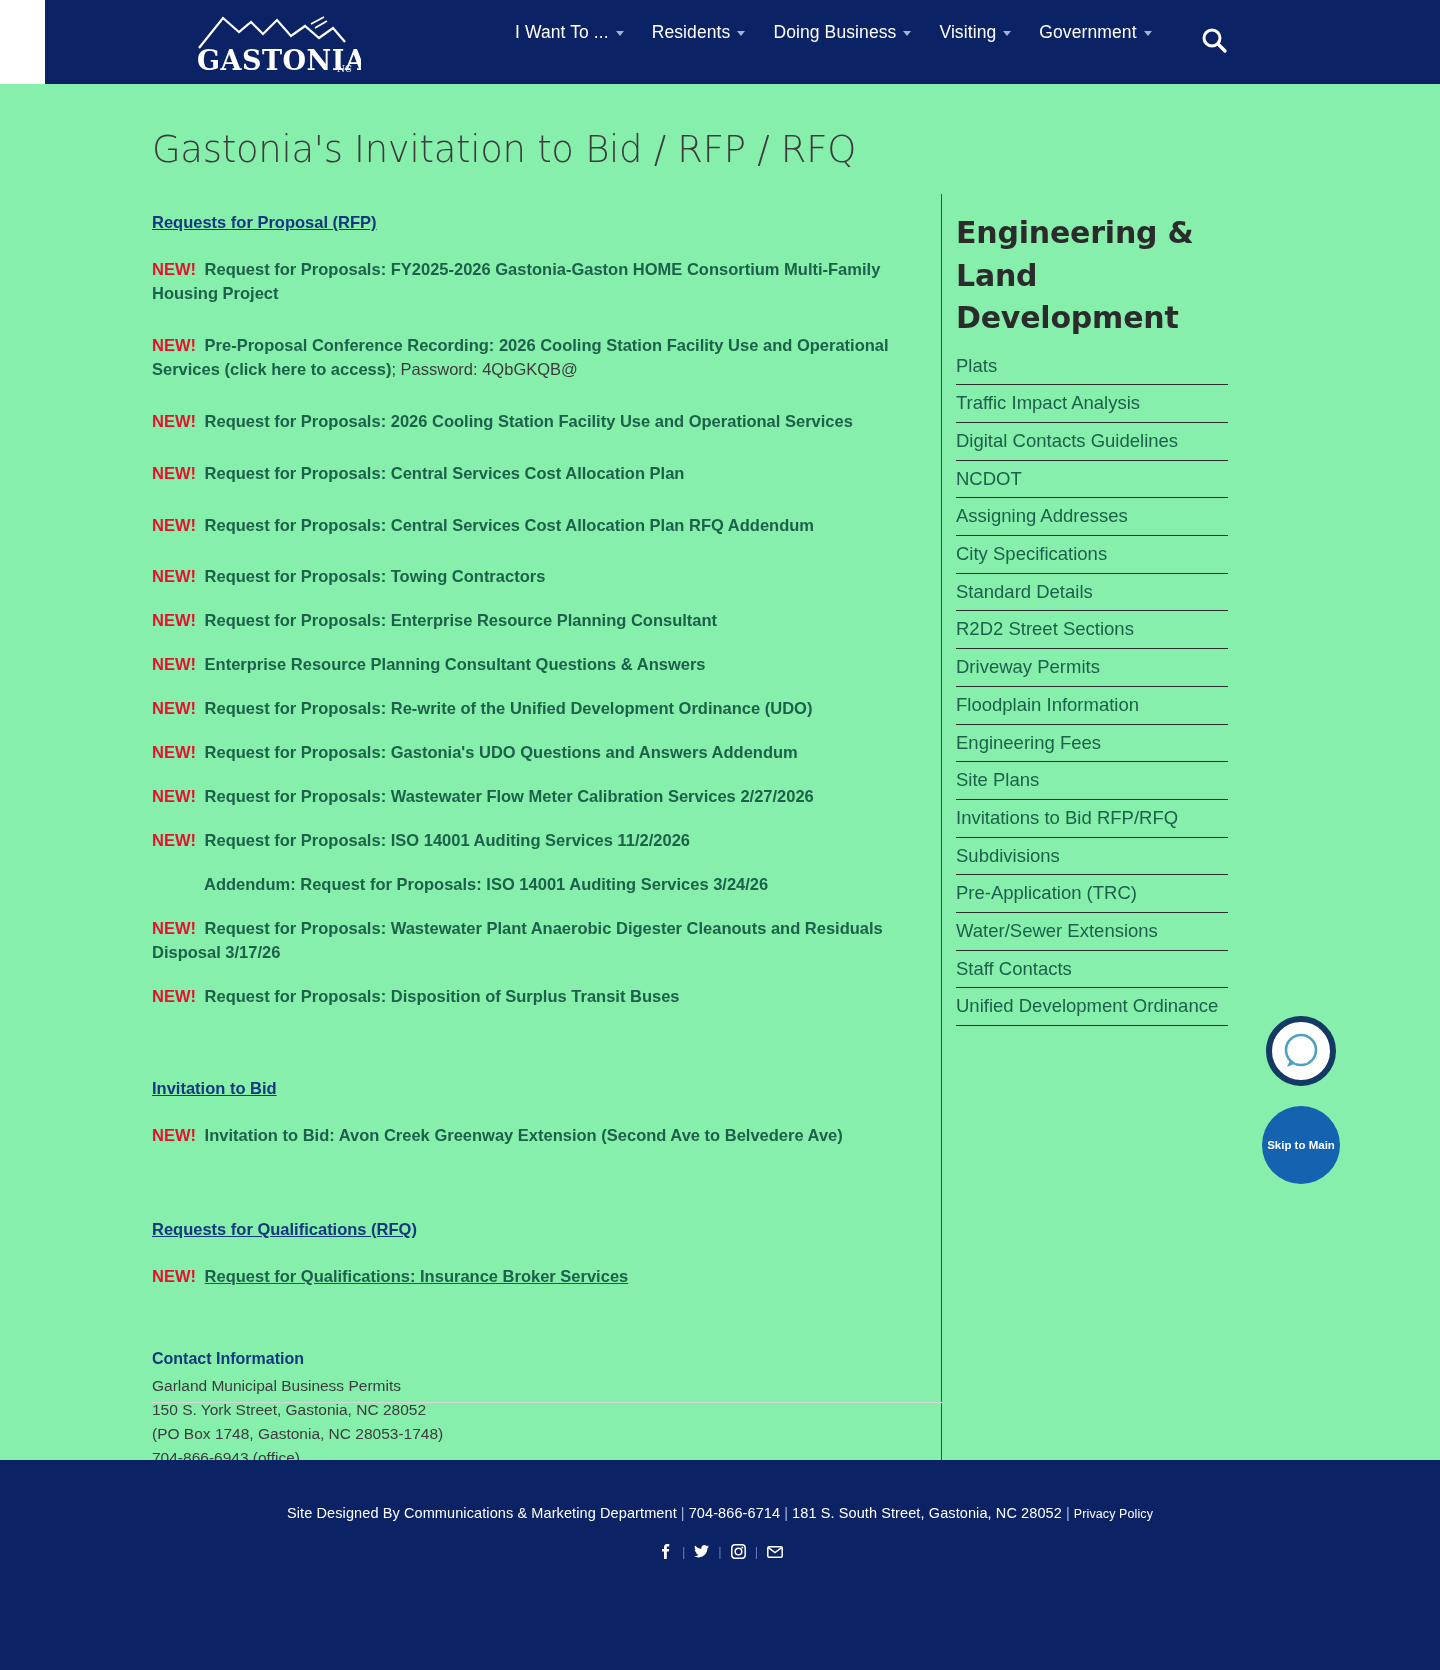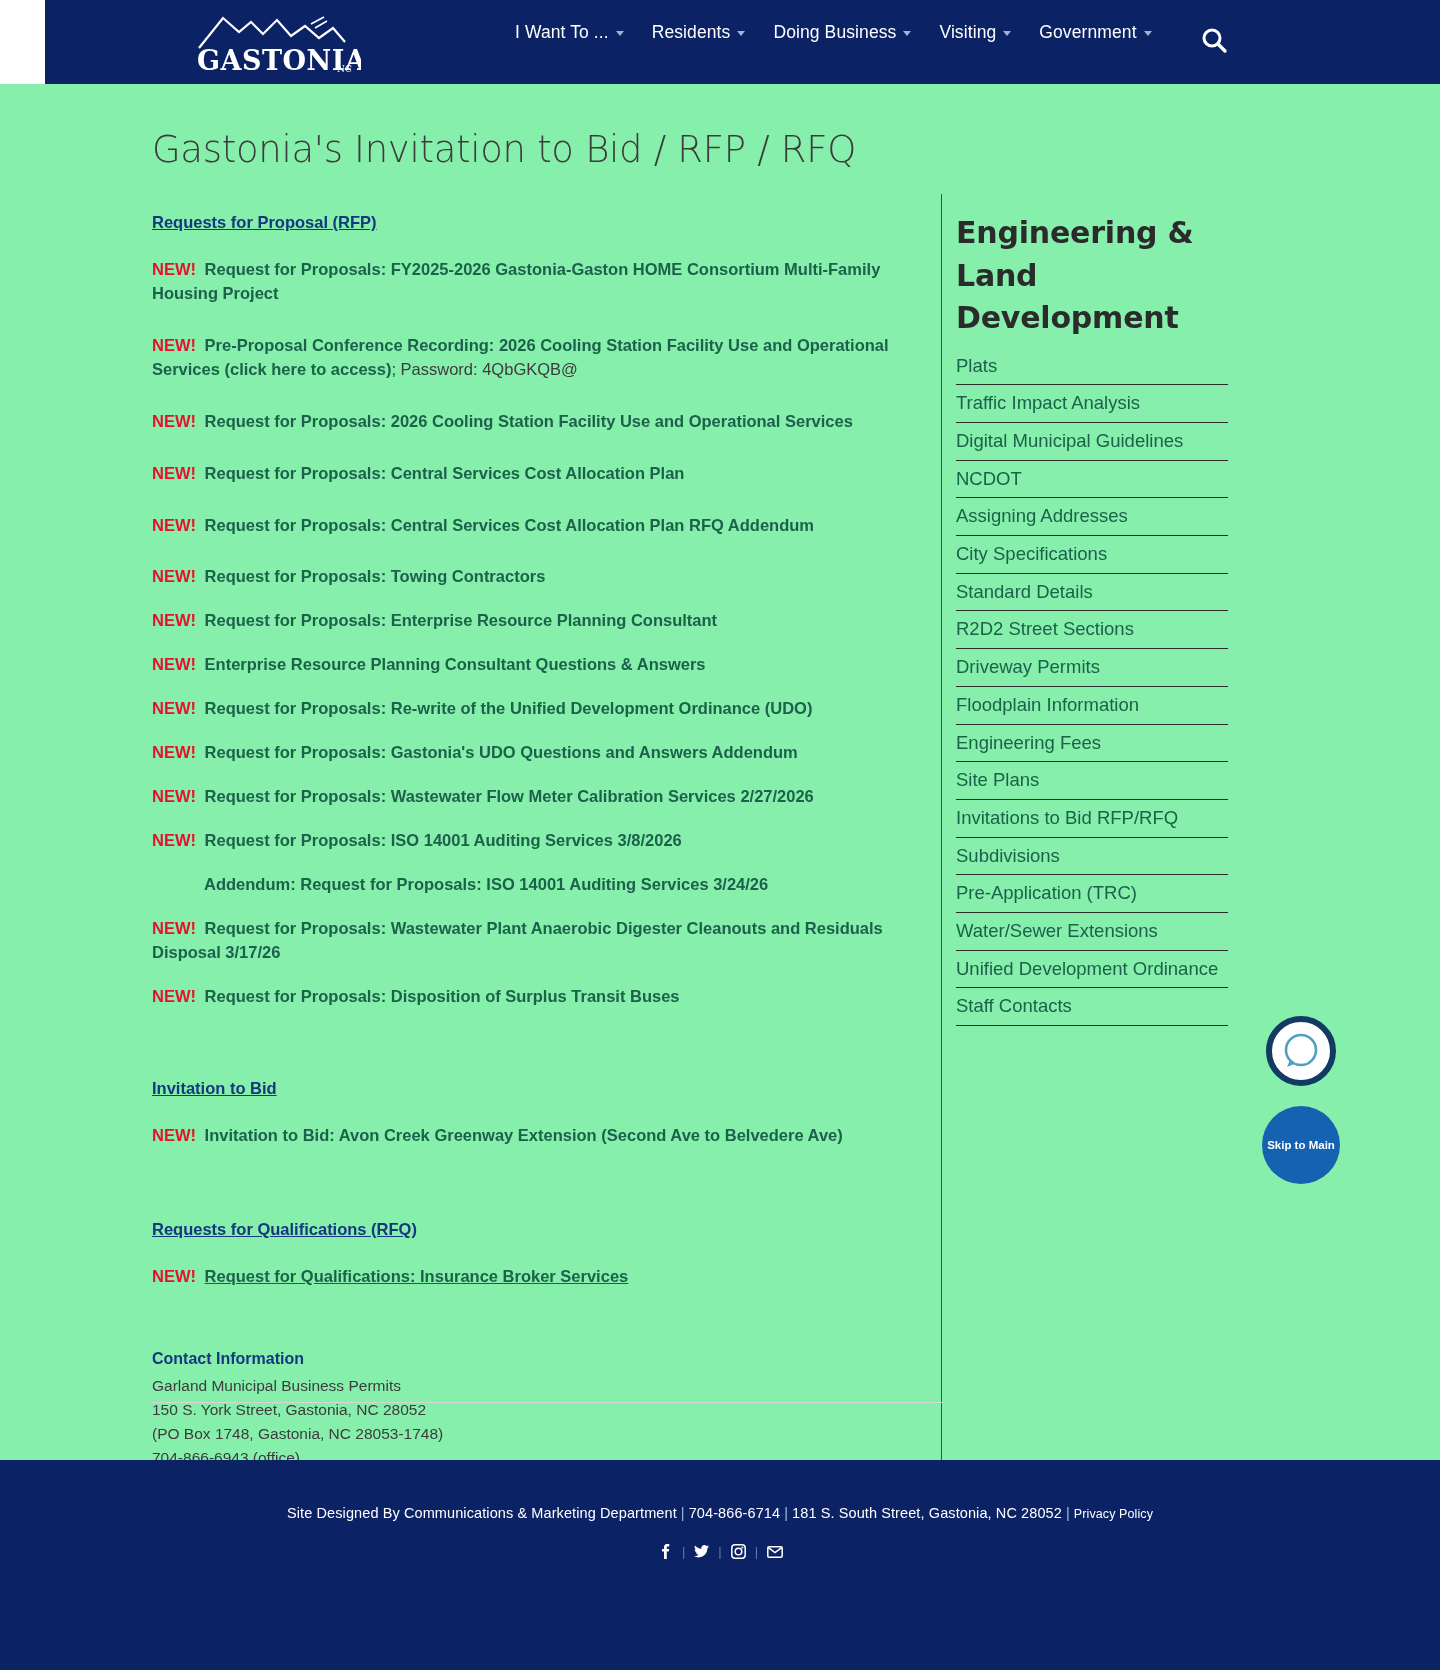--- a/index.html
+++ b/index.html
@@ -341,21 +341,21 @@
     <div class="entry sp-md">
       <span class="new-tag">NEW!</span>
       <span class="entry-link">Request for Proposals: Gastonia's UDO Questions and Answers Addendum</span>
     </div>
     <div class="entry sp-md">
       <span class="new-tag">NEW!</span>
       <span class="entry-link">Request for Proposals: Wastewater Flow Meter Calibration Services 2/27/2026</span>
     </div>
     <div class="entry sp-md">
       <span class="new-tag">NEW!</span>
-      <span class="entry-link">Request for Proposals: ISO 14001 Auditing Services  3/8/2026</span>
+      <span class="entry-link">Request for Proposals: ISO 14001 Auditing Services  11/2/2026</span>
     </div>
     <div class="entry indented sp-md">
       <span class="entry-link">Addendum: Request for Proposals: ISO 14001 Auditing Services 3/24/26</span>
     </div>
     <div class="entry sp-md">
       <span class="new-tag">NEW!</span>
       <span class="entry-link">Request for Proposals: Wastewater Plant Anaerobic Digester Cleanouts and Residuals Disposal 3/17/26</span>
     </div>
     <div class="entry" style="margin-bottom:70px">
       <span class="new-tag">NEW!</span>
@@ -384,36 +384,36 @@
     <div class="contact-line">704-866-6943 (office)</div>
     <div class="contact-line">704-864-9732 (fax)</div>
   </div>
 
   <div class="hr-bottom"></div>
 
   <div class="sidebar">
     <h2>Engineering &amp; Land Development</h2>
     <div class="side-item">Plats</div>
     <div class="side-item">Traffic Impact Analysis</div>
-    <div class="side-item">Digital Municipal Guidelines</div>
+    <div class="side-item">Digital Contacts Guidelines</div>
     <div class="side-item">NCDOT</div>
     <div class="side-item">Assigning Addresses</div>
     <div class="side-item">City Specifications</div>
     <div class="side-item">Standard Details</div>
     <div class="side-item">R2D2 Street Sections</div>
     <div class="side-item">Driveway Permits</div>
     <div class="side-item">Floodplain Information</div>
     <div class="side-item">Engineering Fees</div>
     <div class="side-item">Site Plans</div>
     <div class="side-item">Invitations to Bid RFP/RFQ</div>
     <div class="side-item">Subdivisions</div>
     <div class="side-item">Pre-Application (TRC)</div>
     <div class="side-item">Water/Sewer Extensions</div>
+    <div class="side-item">Staff Contacts</div>
     <div class="side-item">Unified Development Ordinance</div>
-    <div class="side-item">Staff Contacts</div>
   </div>
 
   <div class="a11y-widget">
     <svg width="42" height="42" viewBox="0 0 42 42" aria-hidden="true">
       <circle cx="21" cy="20" r="15" fill="none" stroke="#4e9fc4" stroke-width="2.6"></circle>
       <path d="M10 30 L7 37 L14 34 Z" fill="#4e9fc4"></path>
       <circle cx="21" cy="12.5" r="2.9" fill="#ffffff"></circle>
       <path d="M13 17.5 L29 17.5" stroke="#ffffff" stroke-width="2.6" stroke-linecap="round"></path>
       <path d="M21 16 L21 24 M21 24 L16 32 M21 24 L26 32" stroke="#ffffff" stroke-width="2.6" stroke-linecap="round" fill="none"></path>
     </svg>

